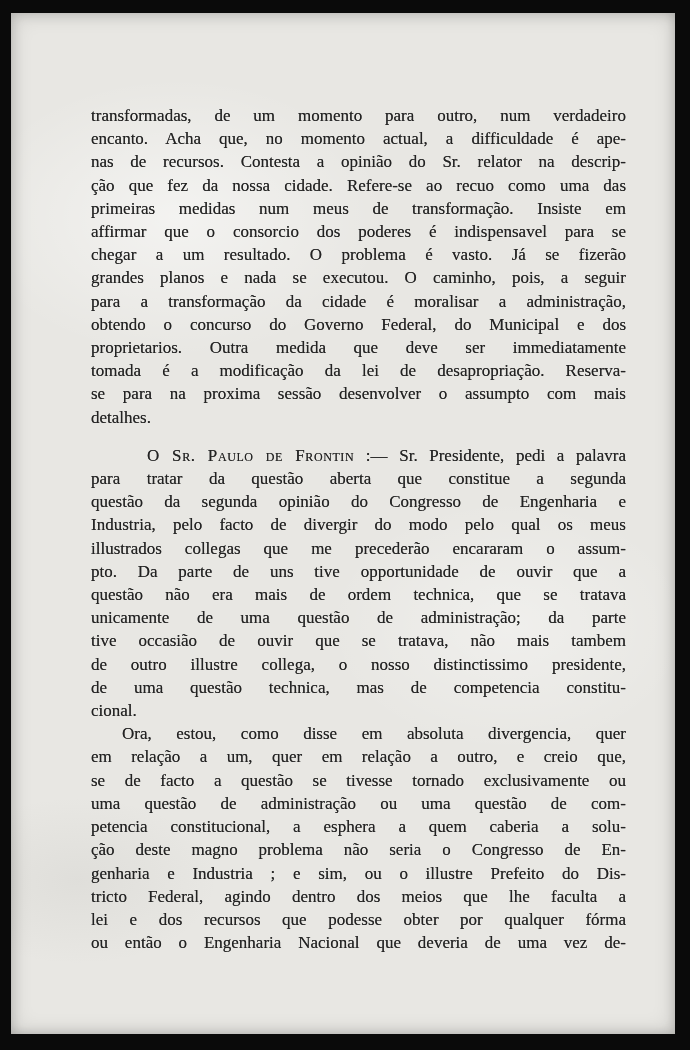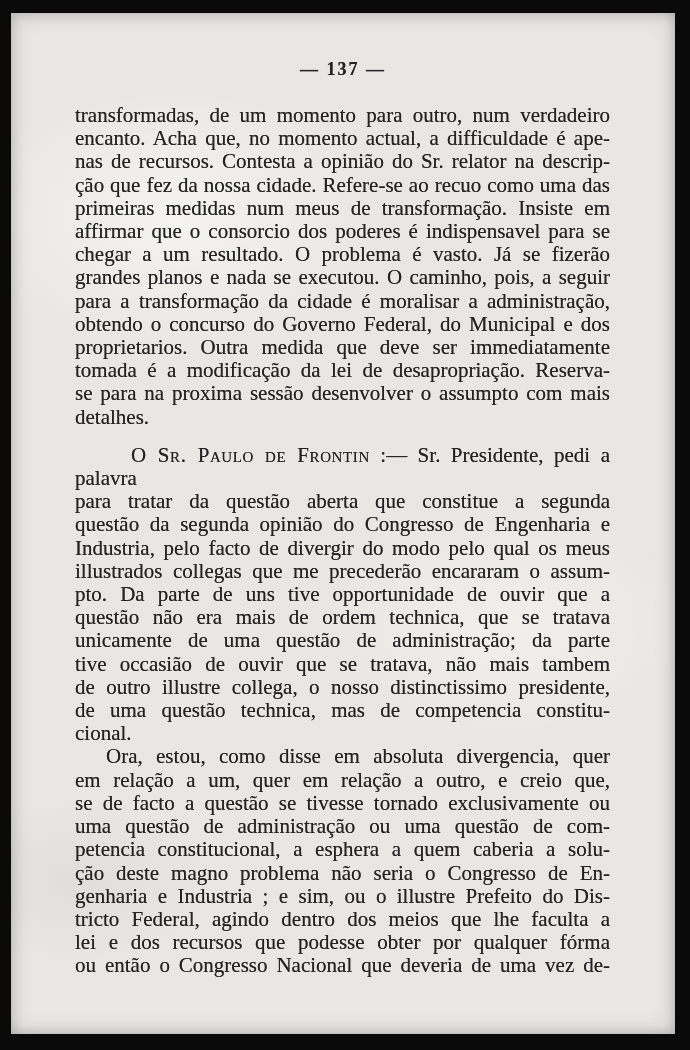--- a/index.html
+++ b/index.html
@@ -38,25 +38,25 @@
     width: 100%;
     text-align: center;
     font-size: 18px;
     font-weight: bold;
     letter-spacing: 2px;
     color: #262626;
     text-shadow: 0 0 0.6px rgba(35,35,35,0.7);
   }
   .text-block {
     position: absolute;
-    left: 64px;
+    left: 80px;
     top: 91px;
     width: 535px;
     color: #232323;
-    font-size: 21px;
+    font-size: 17px;
     line-height: 23.2px;
     text-shadow: 0 0 0.55px rgba(30,30,30,0.65);
   }
   .line {
     text-align: justify;
     text-align-last: justify;
   }
   .line.short {
     text-align: center;
     text-align-last: left;
@@ -70,21 +70,20 @@
     letter-spacing: 0.6px;
     margin-left: 16px;
   }
 </style>
 </head>
 <body>
 
 <div class="scan">
   <div class="paper">
 
-    <div class="page-number">— 137 —</div>
 
     <div class="text-block">
 
       <div class="para">
         <div class="line">transformadas, de um momento para outro, num verdadeiro</div>
         <div class="line">encanto. Acha que, no momento actual, a difficuldade é ape-</div>
         <div class="line">nas de recursos. Contesta a opinião do Sr. relator na descrip-</div>
         <div class="line">ção que fez da nossa cidade. Refere-se ao recuo como uma das</div>
         <div class="line">primeiras medidas num meus de transformação. Insiste em</div>
         <div class="line">affirmar que o consorcio dos poderes é indispensavel para se</div>
@@ -116,18 +115,18 @@
       <div class="para">
         <div class="line indent-md">Ora, estou, como disse em absoluta divergencia, quer</div>
         <div class="line">em relação a um, quer em relação a outro, e creio que,</div>
         <div class="line">se de facto a questão se tivesse tornado exclusivamente ou</div>
         <div class="line">uma questão de administração ou uma questão de com-</div>
         <div class="line">petencia constitucional, a esphera a quem caberia a solu-</div>
         <div class="line">ção deste magno problema não seria o Congresso de En-</div>
         <div class="line">genharia e Industria ; e sim, ou o illustre Prefeito do Dis-</div>
         <div class="line">tricto Federal, agindo dentro dos meios que lhe faculta a</div>
         <div class="line">lei e dos recursos que podesse obter por qualquer fórma</div>
-        <div class="line">ou então o Congresso Nacional que deveria de uma vez de-</div>
+        <div class="line">ou então o Engenharia Nacional que deveria de uma vez de-</div>
       </div>
 
     </div>
   </div>
 </div>
 
 </body></html>

